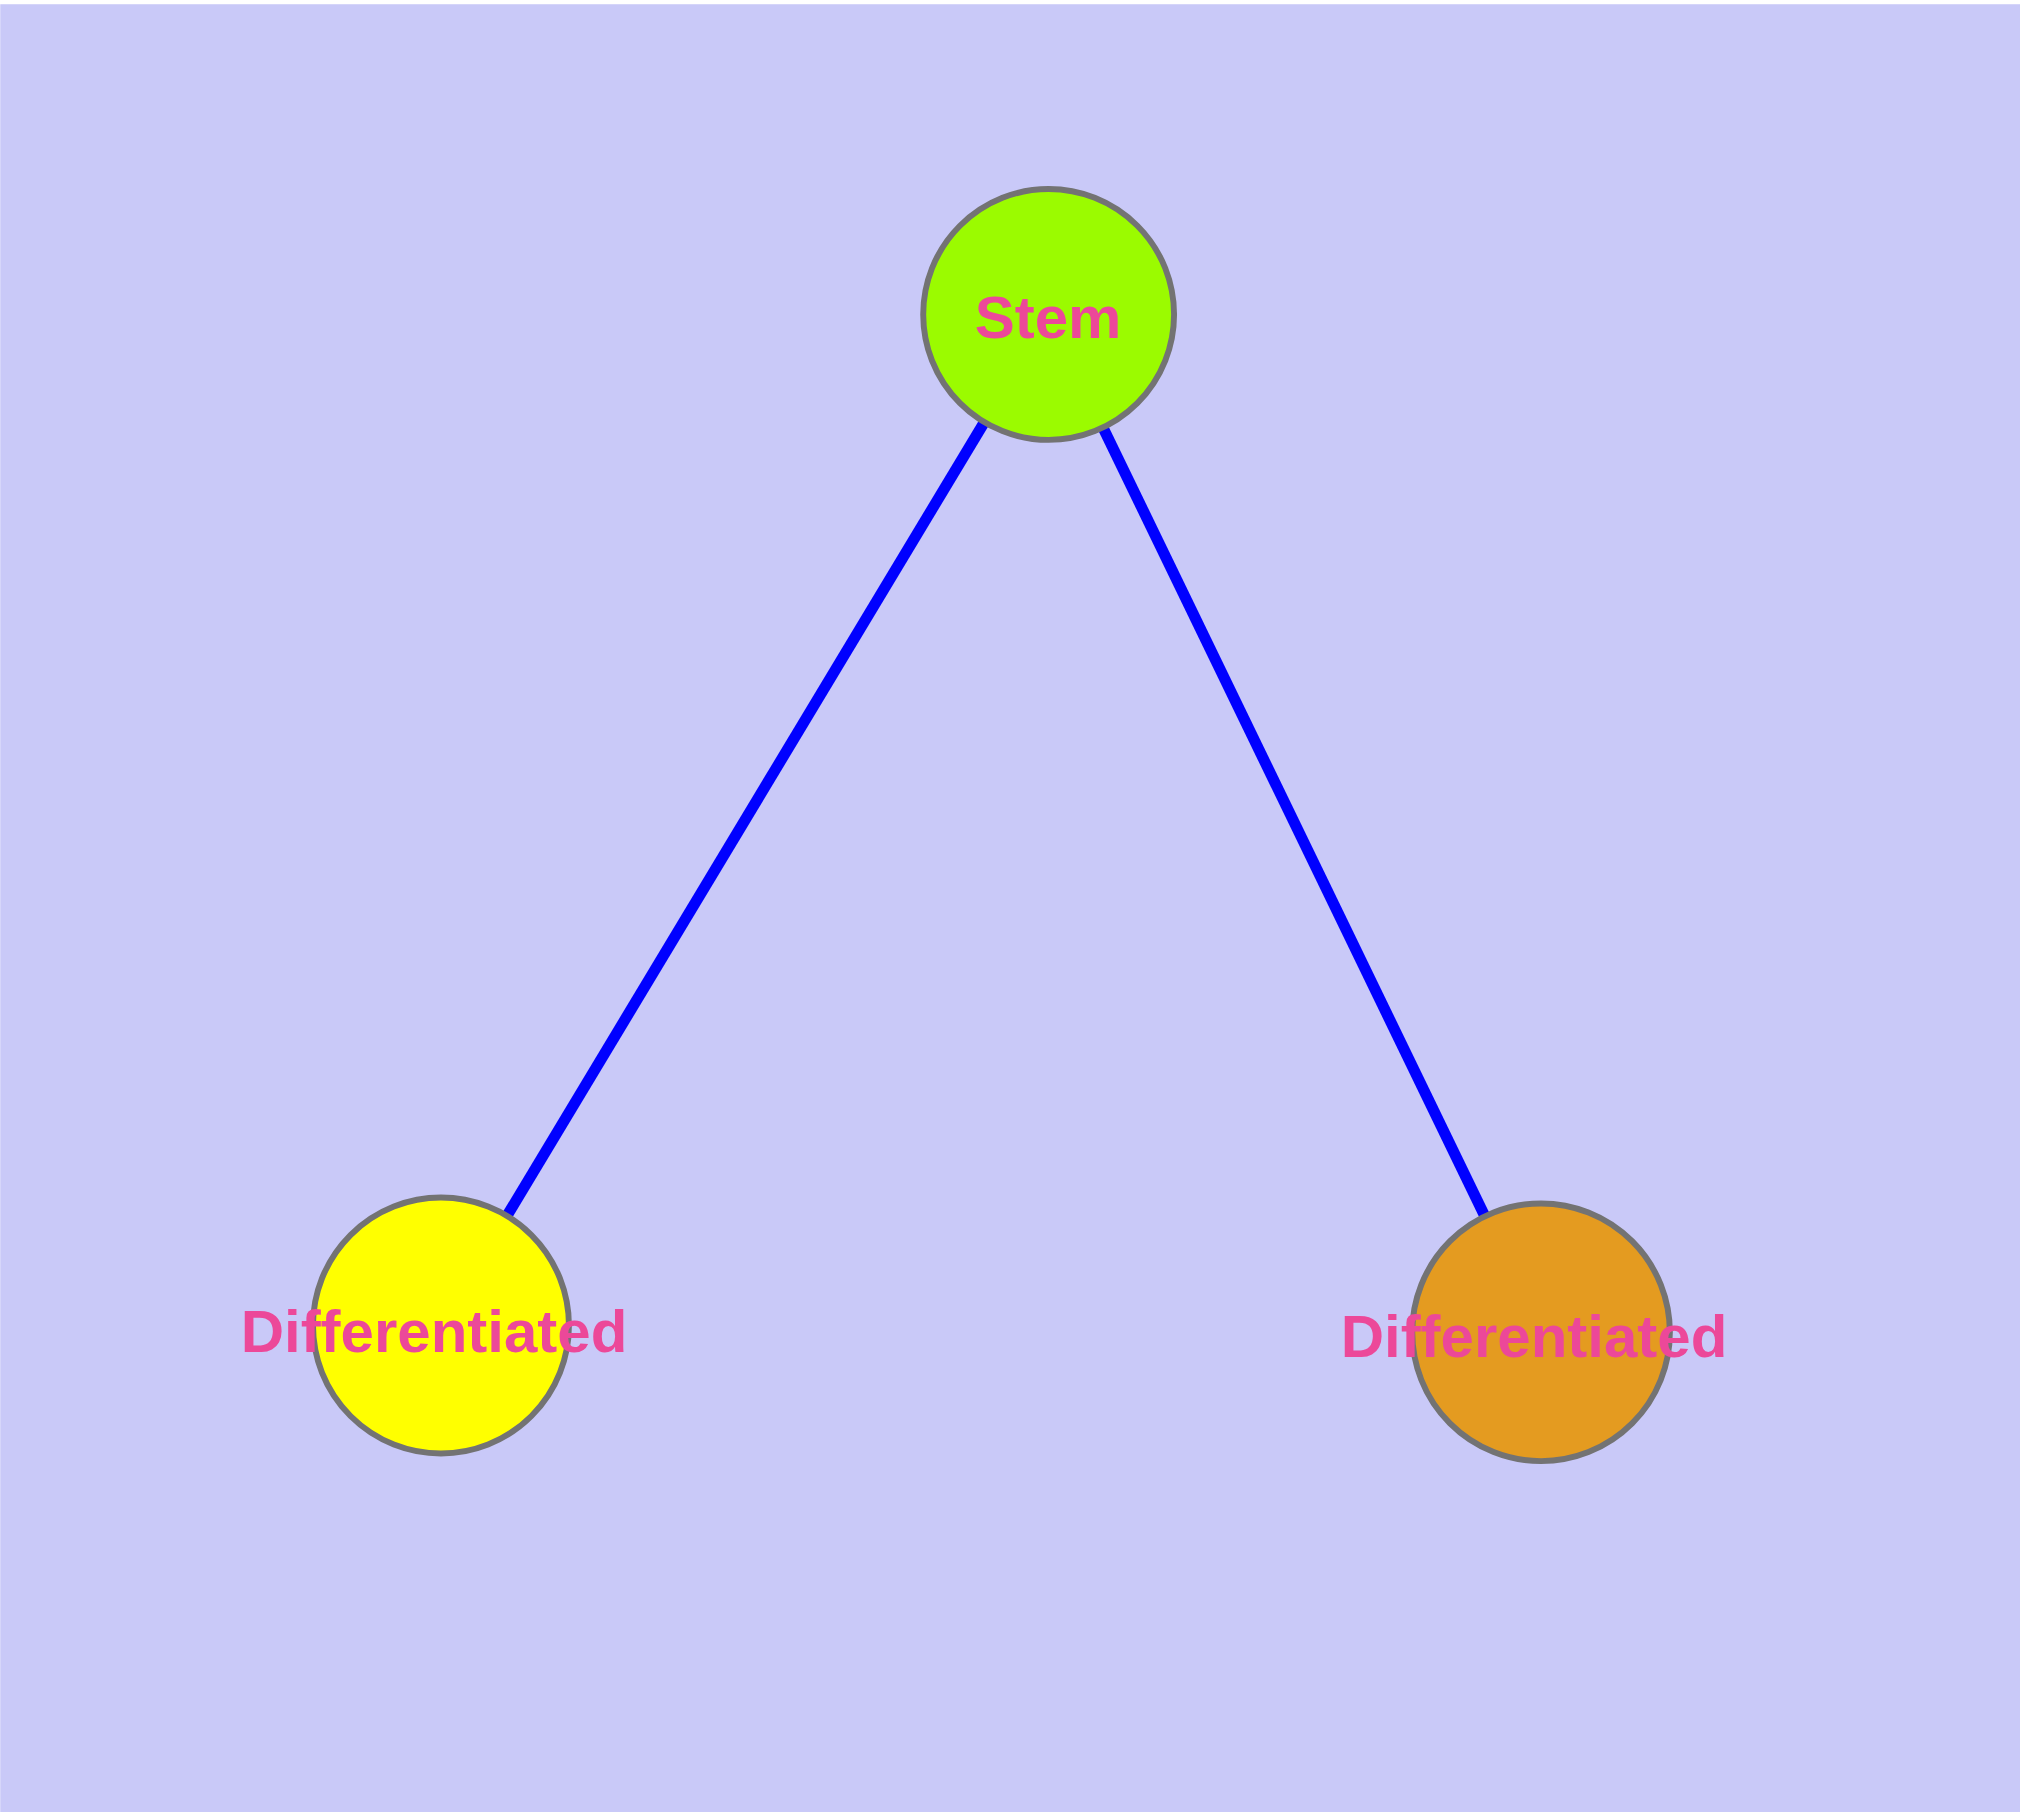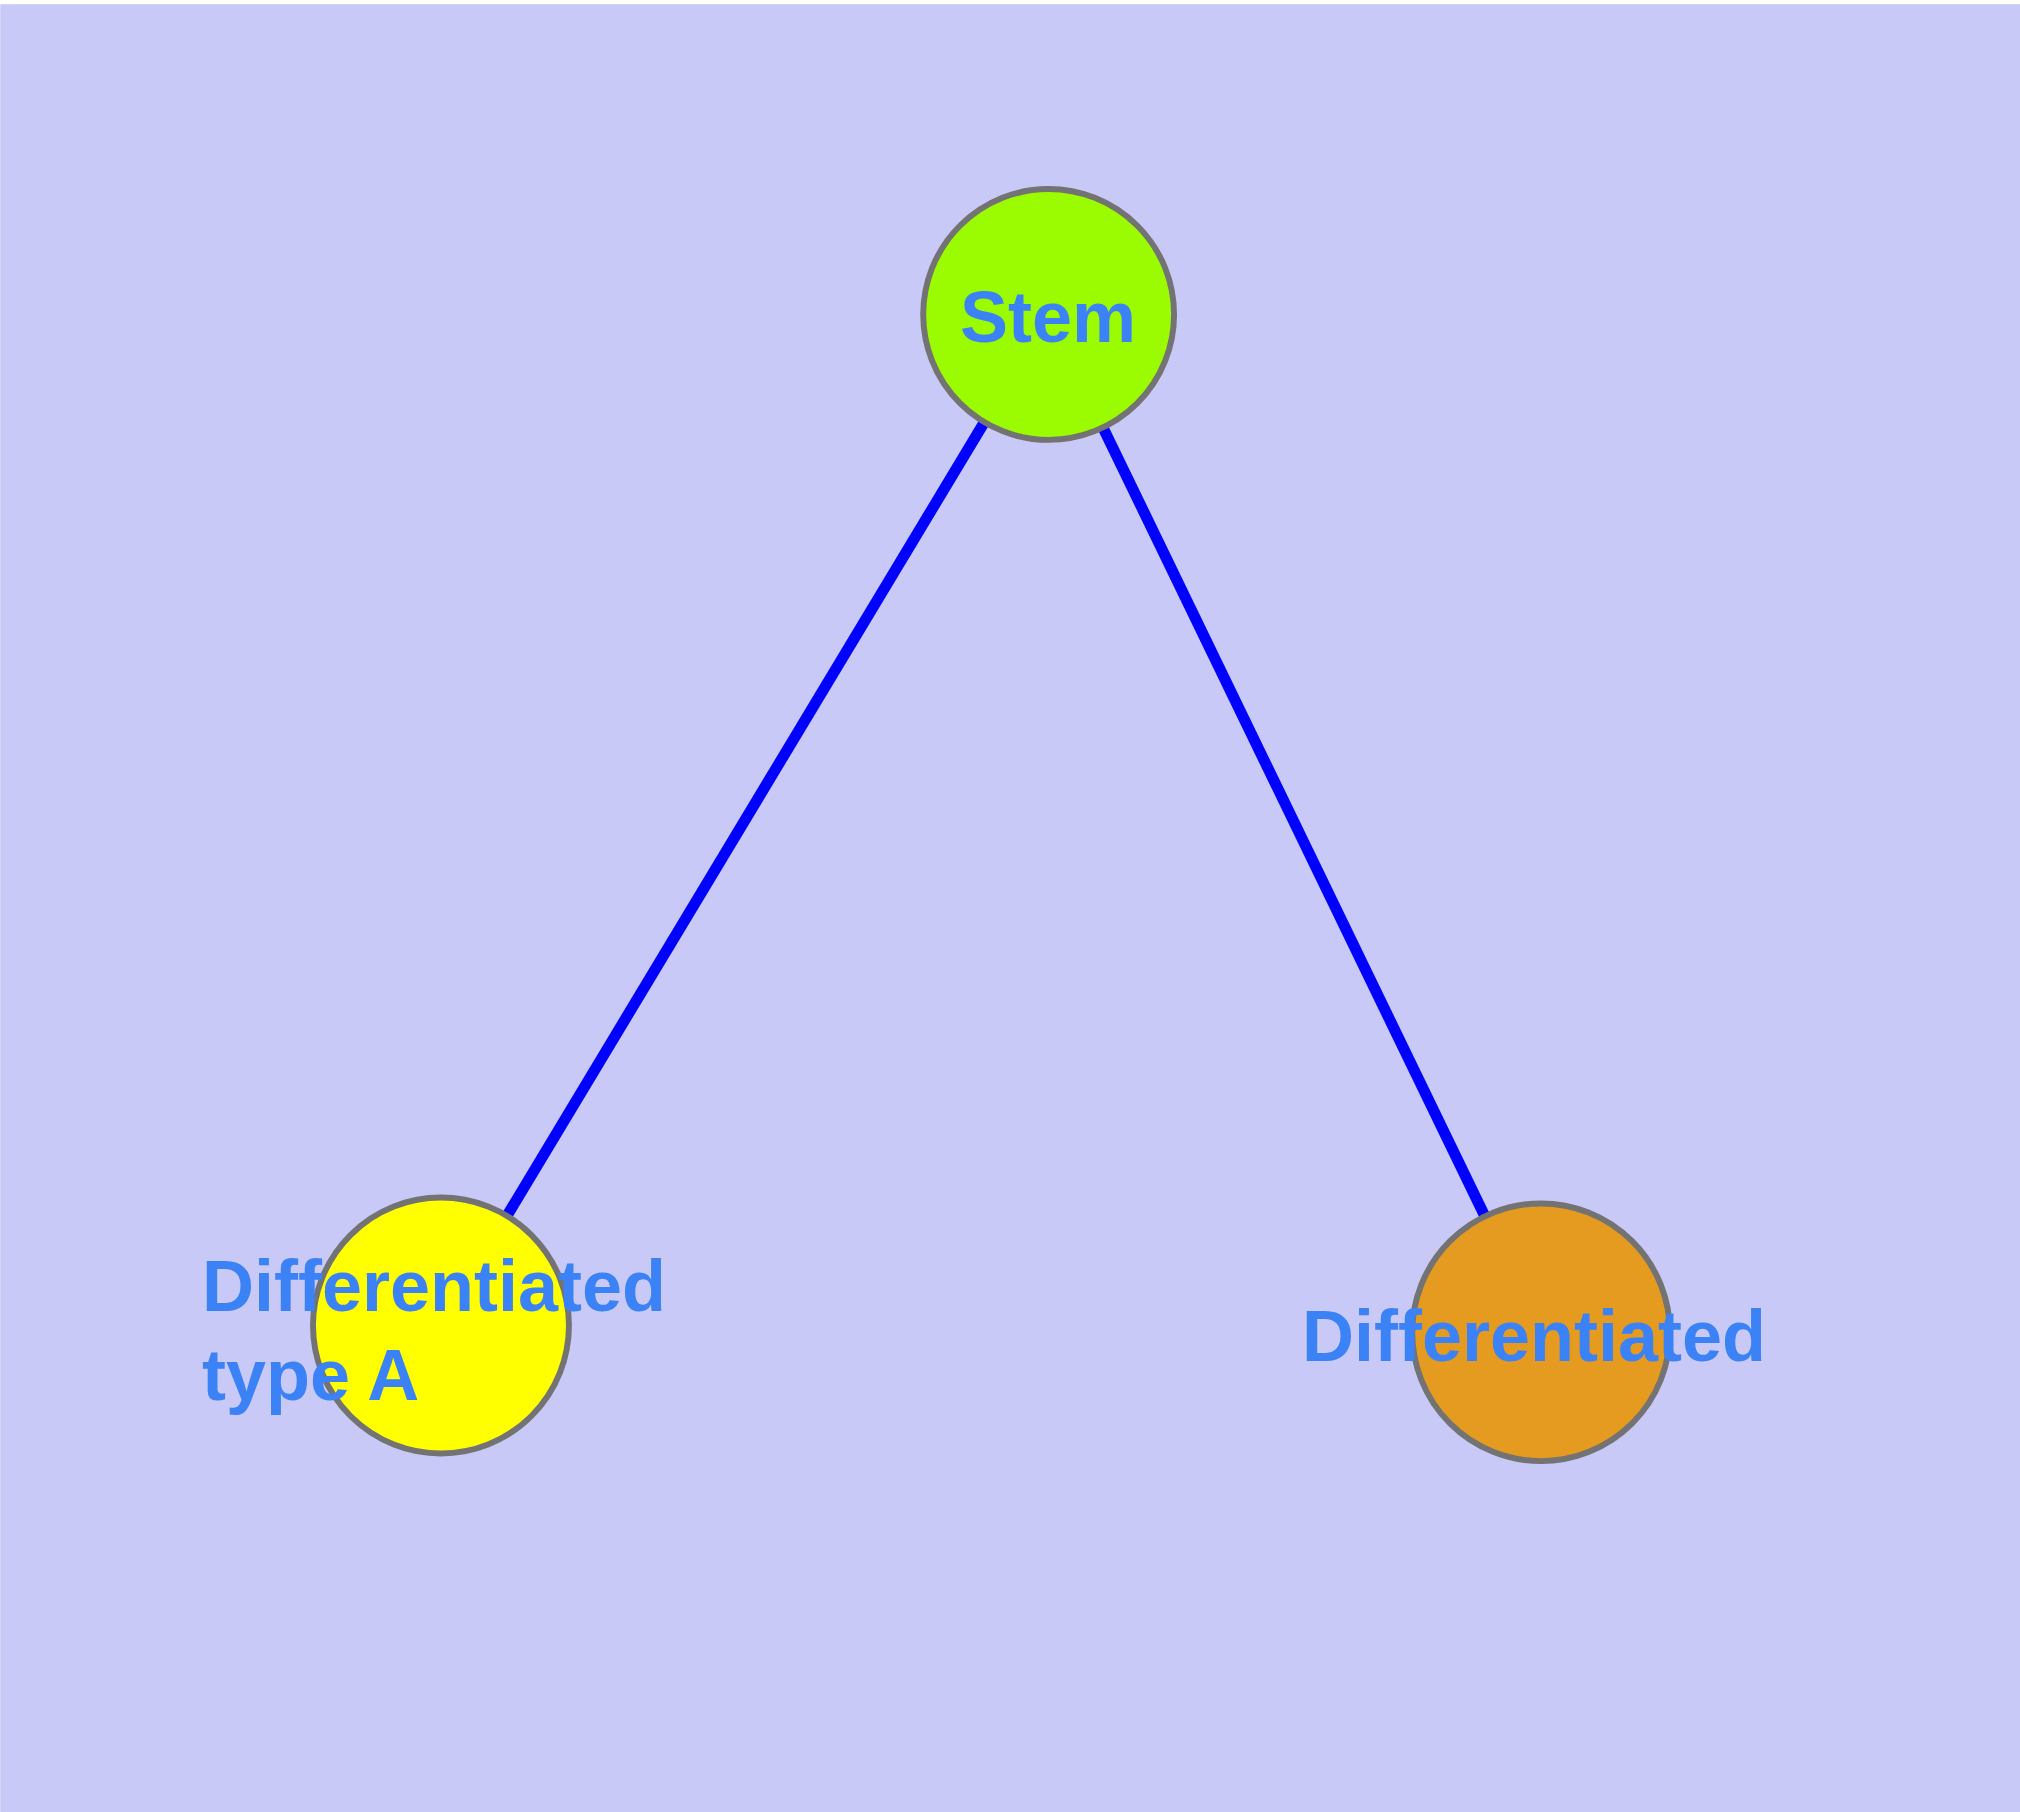--- a/index.html
+++ b/index.html
@@ -20,24 +20,24 @@
     position: absolute;
     left: 0;
     top: 0;
     display: block;
   }
   .node-label {
     position: absolute;
     transform: translate(-50%, -50%);
     font-family: "Liberation Sans", sans-serif;
     font-weight: bold;
-    font-size: 72px;
+    font-size: 60px;
     line-height: 89px;
-    color: #3b82f6;
-    text-align: left;
+    color: #ec4899;
+    text-align: right;
     white-space: nowrap;
     pointer-events: none;
   }
   .node-label span { display: block; }
 </style>
 </head>
 <body>
 
 <div class="canvas">
   <svg class="graph-svg" width="2021" height="1812" viewBox="0 0 2384 2138">
@@ -50,20 +50,19 @@
 
     <circle cx="1237" cy="371" r="148" stroke-width="7" fill="#9BFB00" stroke="#737373"></circle>
     <circle cx="520" cy="1564" r="151" stroke-width="7" fill="#FFFF00" stroke="#737373"></circle>
     <circle cx="1818" cy="1572" r="152" stroke-width="7" fill="#E49B20" stroke="#737373"></circle>
   </svg>
 
   <div class="node-label" style="left:1048px; top:317px;">Stem</div>
 
   <div class="node-label" style="left:434px; top:1331px;">
     <span>Differentiated</span>
-    <span>type A</span>
   </div>
 
   <div class="node-label" style="left:1534px; top:1336px;">
     <span>Differentiated</span>
   </div>
 </div>
 
 
 </body></html>

